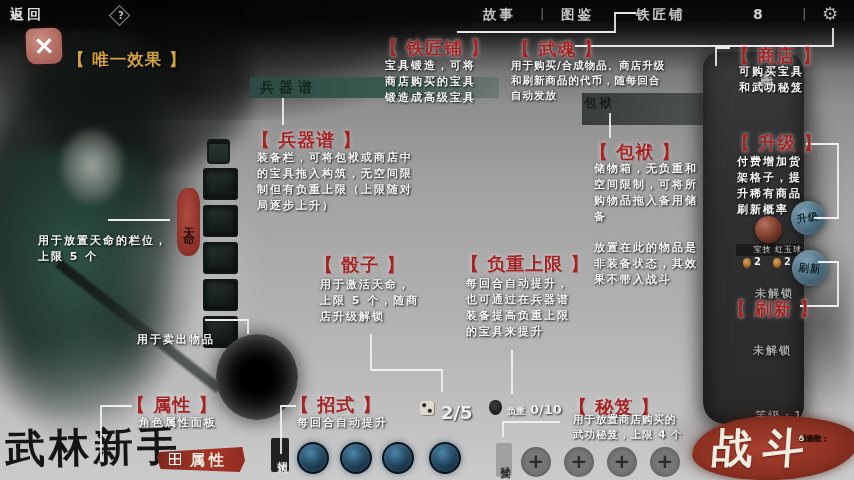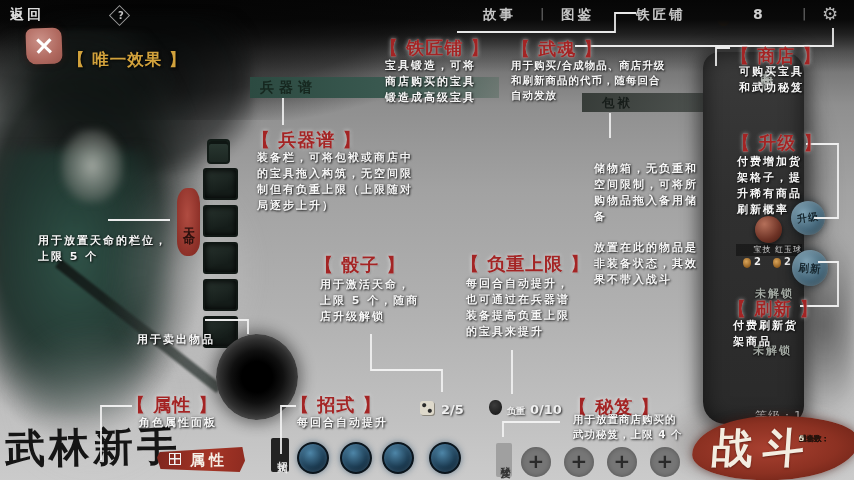--- a/index.html
+++ b/index.html
@@ -45,23 +45,23 @@
   .gourd .g-bot{left:2px;top:6px;width:13px;height:13px;}
   .currency-count{left:753px;top:6px;color:#cfcfcf;font-size:14px;font-weight:700;}
   .gear{left:822px;top:3px;color:#b4b4b4;font-size:18px;}
   .close-btn{left:26px;top:28px;width:36px;height:36px;z-index:9;border-radius:7px 9px 8px 10px;
     background:radial-gradient(circle at 40% 35%,#cb9188,#b0695f 60%,#9a564d);transform:rotate(-2deg);
     color:#fff;font-size:26px;font-weight:700;text-align:center;line-height:34px;box-shadow:0 0 6px rgba(60,20,16,.5);}
   
   .armory-header{left:250px;top:77px;width:249px;height:21px;z-index:3;
     background:linear-gradient(90deg,#2c4a41,#3a5950 55%,rgba(90,110,100,.55));
     color:#16271f;font-size:14px;font-weight:700;letter-spacing:5px;line-height:21px;padding-left:10px;}
-  .bundle-header{left:582px;top:93px;width:122px;height:19px;z-index:3;
+  .bundle-header{left:582px;top:93px;width:122px;height:32px;z-index:3;
     background:linear-gradient(90deg,rgba(46,52,48,.9),rgba(56,62,58,.75));
-    color:#171d1a;font-size:12.5px;font-weight:700;letter-spacing:3px;line-height:19px;padding-left:20px;}
+    color:#171d1a;font-size:12.5px;font-weight:700;letter-spacing:3px;line-height:19px;padding-left:2px;}
   .jar-icon{left:207px;top:139px;width:23px;height:25px;z-index:3;border:2px solid #121b17;border-radius:4px;
     background:linear-gradient(180deg,#2a3832,#1c2722);box-shadow:inset 0 3px 0 #0f1613;}
   .slot{left:203px;width:35px;height:32px;z-index:3;border:2px solid #101714;border-radius:3px;
     background:linear-gradient(160deg,#28332e,#151d1a 70%);box-shadow:inset 0 0 6px #000;}
   .destiny-tab{left:177px;top:188px;width:23px;height:68px;z-index:4;border-radius:45% 40% 45% 42%/22% 22% 22% 22%;
     background:radial-gradient(ellipse at 45% 40%,#b04c41,#8b2f27 75%);
     color:#2c100d;font-size:12px;font-weight:700;writing-mode:vertical-rl;text-align:center;letter-spacing:4px;line-height:23px;}
   .vortex{left:216px;top:334px;width:82px;height:86px;z-index:3;border-radius:50%;
     background:radial-gradient(circle at 50% 50%,#000 26%,#101010 44%,#2e2e2e 62%,#4c4c4c 74%,rgba(90,90,90,.3) 82%,transparent 88%);
     box-shadow:0 0 14px 4px rgba(20,20,20,.45);}
@@ -191,21 +191,21 @@
       <span class="cost-val" style="left:41px">2</span>
     </div>
     <div class="locked" style="left:52px;top:234px">未解锁</div>
     <div class="locked" style="left:50px;top:291px">未解锁</div>
     <div class="shop-level">等级：1级</div>
   </div>
   <div class="seal seal-upgrade">升级</div>
   <div class="seal seal-refresh">刷新</div>
 
   <div class="die-icon"></div>
-  <div class="counter-txt" style="left:441px;top:402px;font-size:13px">2/5</div>
+  <div class="counter-txt" style="left:441px;top:402px;font-size:18px">2/5</div>
   <div class="bag-icon"></div>
   <div class="counter-txt" style="left:507px;top:405px;font-size:9px">负重</div>
   <div class="counter-txt" style="left:530px;top:402px;font-size:13px">0/10</div>
 
   <div class="player-title">武林新手</div>
   <div class="attr-ribbon">
     <span class="grid-icon"></span>
     <span class="attr-label">属性</span>
   </div>
   <div class="vtab moves-tab">招式</div>
@@ -269,20 +269,21 @@
   <div class="anno-title" style="left:731px;top:44px">【 商店 】</div>
   <div class="anno-body" style="left:739px;top:64px">可购买宝具
 和武功秘笈</div>
 
   <div class="anno-title" style="left:252px;top:128px">【 兵器谱 】</div>
   <div class="anno-body" style="left:257px;top:150px">装备栏，可将包袱或商店中
 的宝具拖入构筑，无空间限
 制但有负重上限（上限随对
 局逐步上升）</div>
 
+  <div class="anno-title" style="left:590px;top:140px">【 包袱 】</div>
   <div class="anno-body" style="left:594px;top:161px">储物箱，无负重和
 空间限制，可将所
 购物品拖入备用储
 备</div>
   <div class="anno-body" style="left:594px;top:240px">放置在此的物品是
 非装备状态，其效
 果不带入战斗</div>
 
   <div class="anno-title" style="left:732px;top:131px">【 升级 】</div>
   <div class="anno-body" style="left:737px;top:154px">付费增加货
@@ -300,22 +301,20 @@
 
   <div class="anno-title" style="left:461px;top:252px">【 负重上限 】</div>
   <div class="anno-body" style="left:466px;top:276px">每回合自动提升，
 也可通过在兵器谱
 装备提高负重上限
 的宝具来提升</div>
 
   <div class="anno-body" style="left:137px;top:332px">用于卖出物品</div>
 
   <div class="anno-title" style="left:728px;top:297px">【 刷新 】</div>
-  <div class="anno-body" style="left:733px;top:318px">付费刷新货
-架商品</div>
 
   <div class="anno-title" style="left:127px;top:393px">【 属性 】</div>
   <div class="anno-body" style="left:139px;top:415px">角色属性面板</div>
 
   <div class="anno-title" style="left:291px;top:393px">【 招式 】</div>
   <div class="anno-body" style="left:297px;top:415px">每回合自动提升</div>
 
   <div class="anno-title" style="left:569px;top:395px">【 秘笈 】</div>
   <div class="anno-body" style="left:573px;top:412px;font-size:10.5px;letter-spacing:1px">用于放置商店购买的
 武功秘笈，上限 4 个</div>

